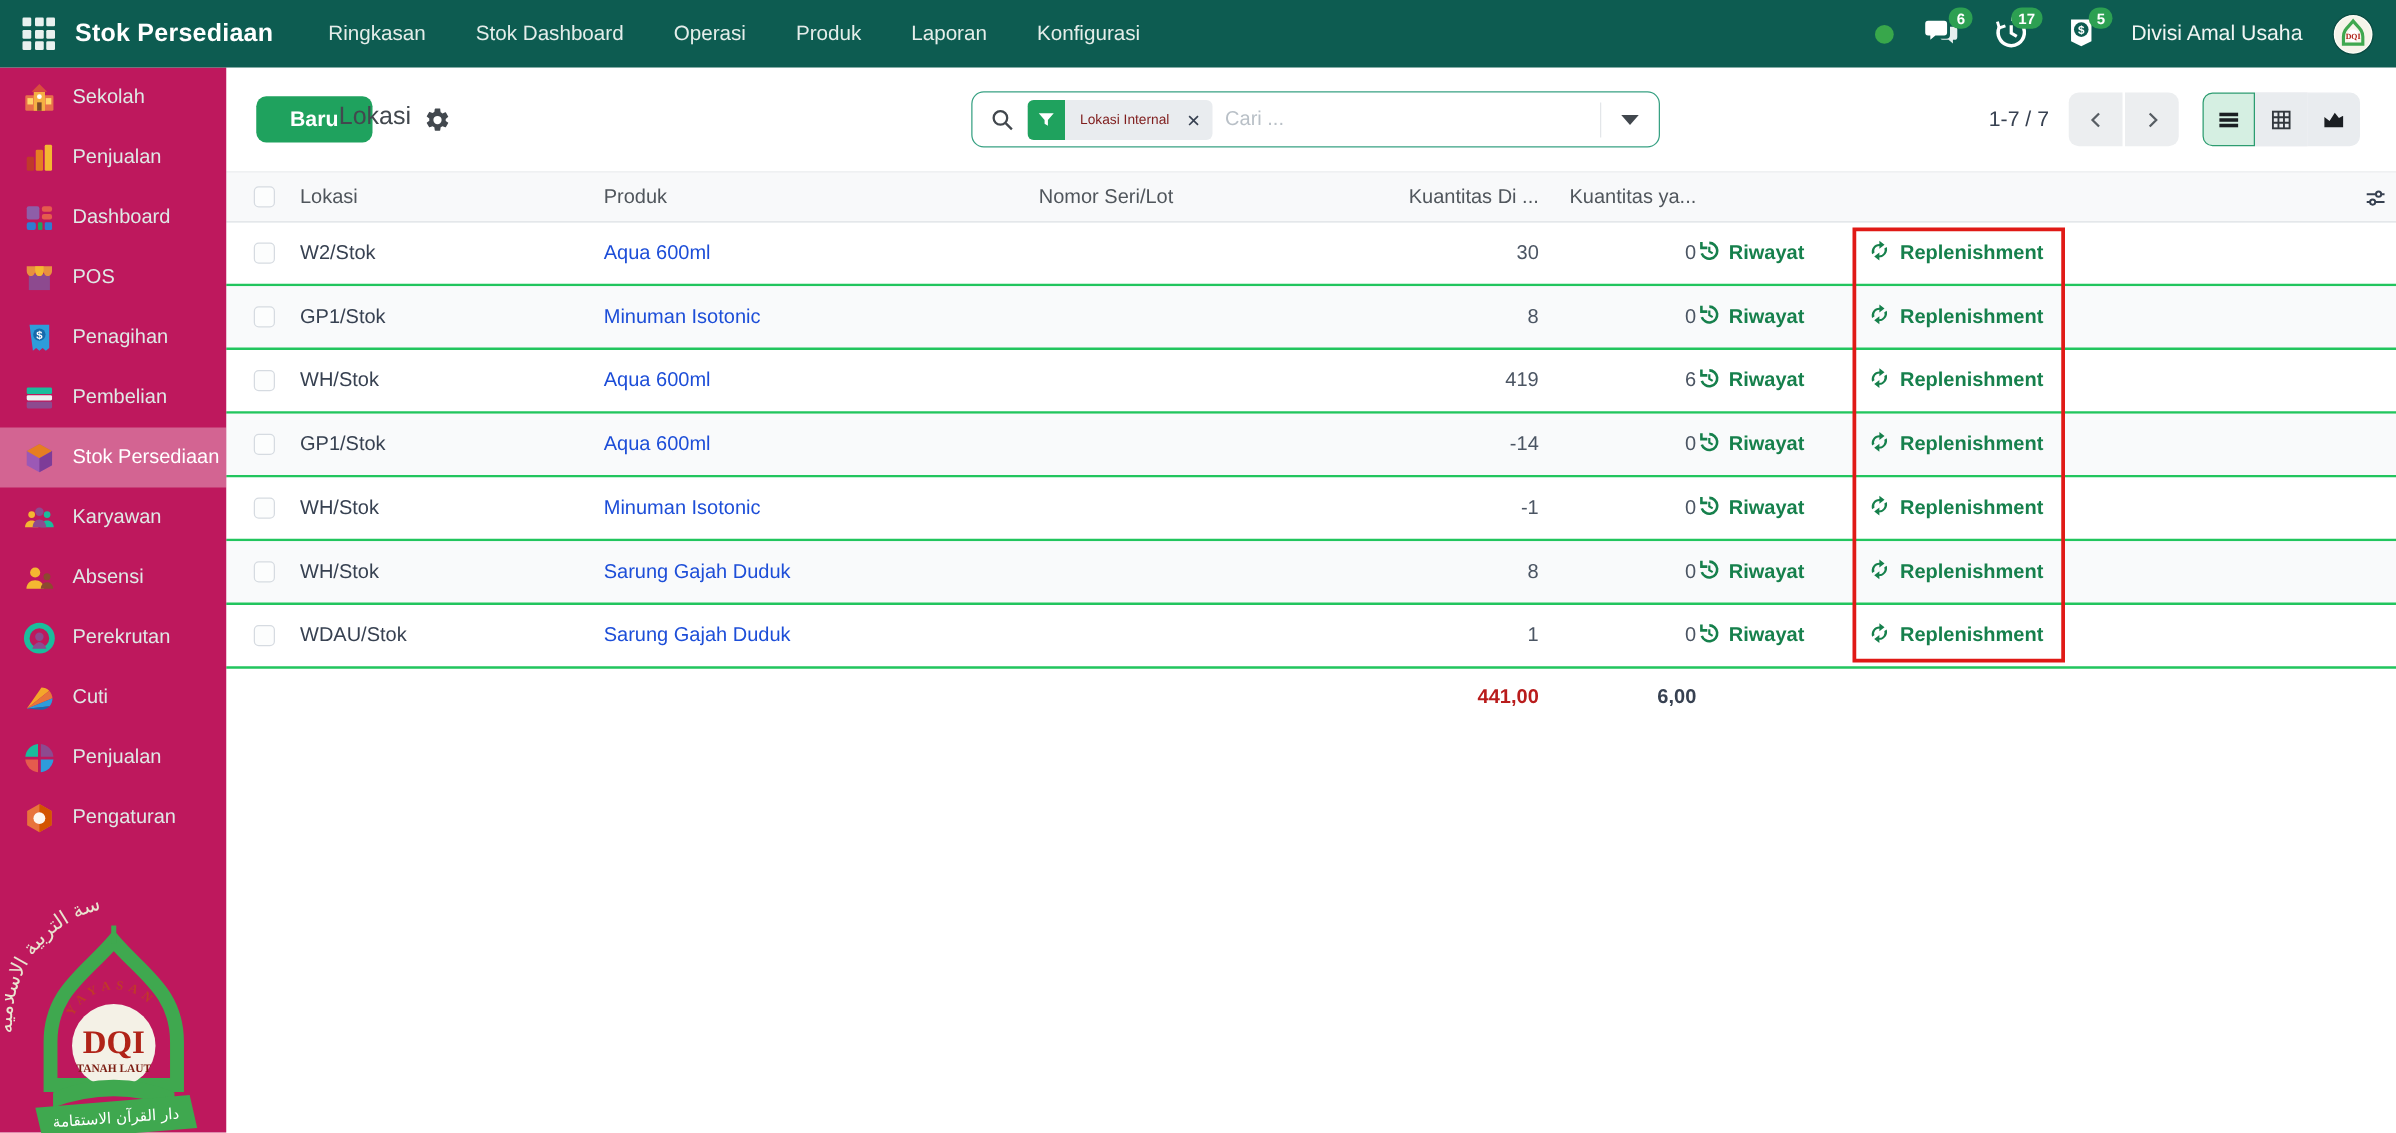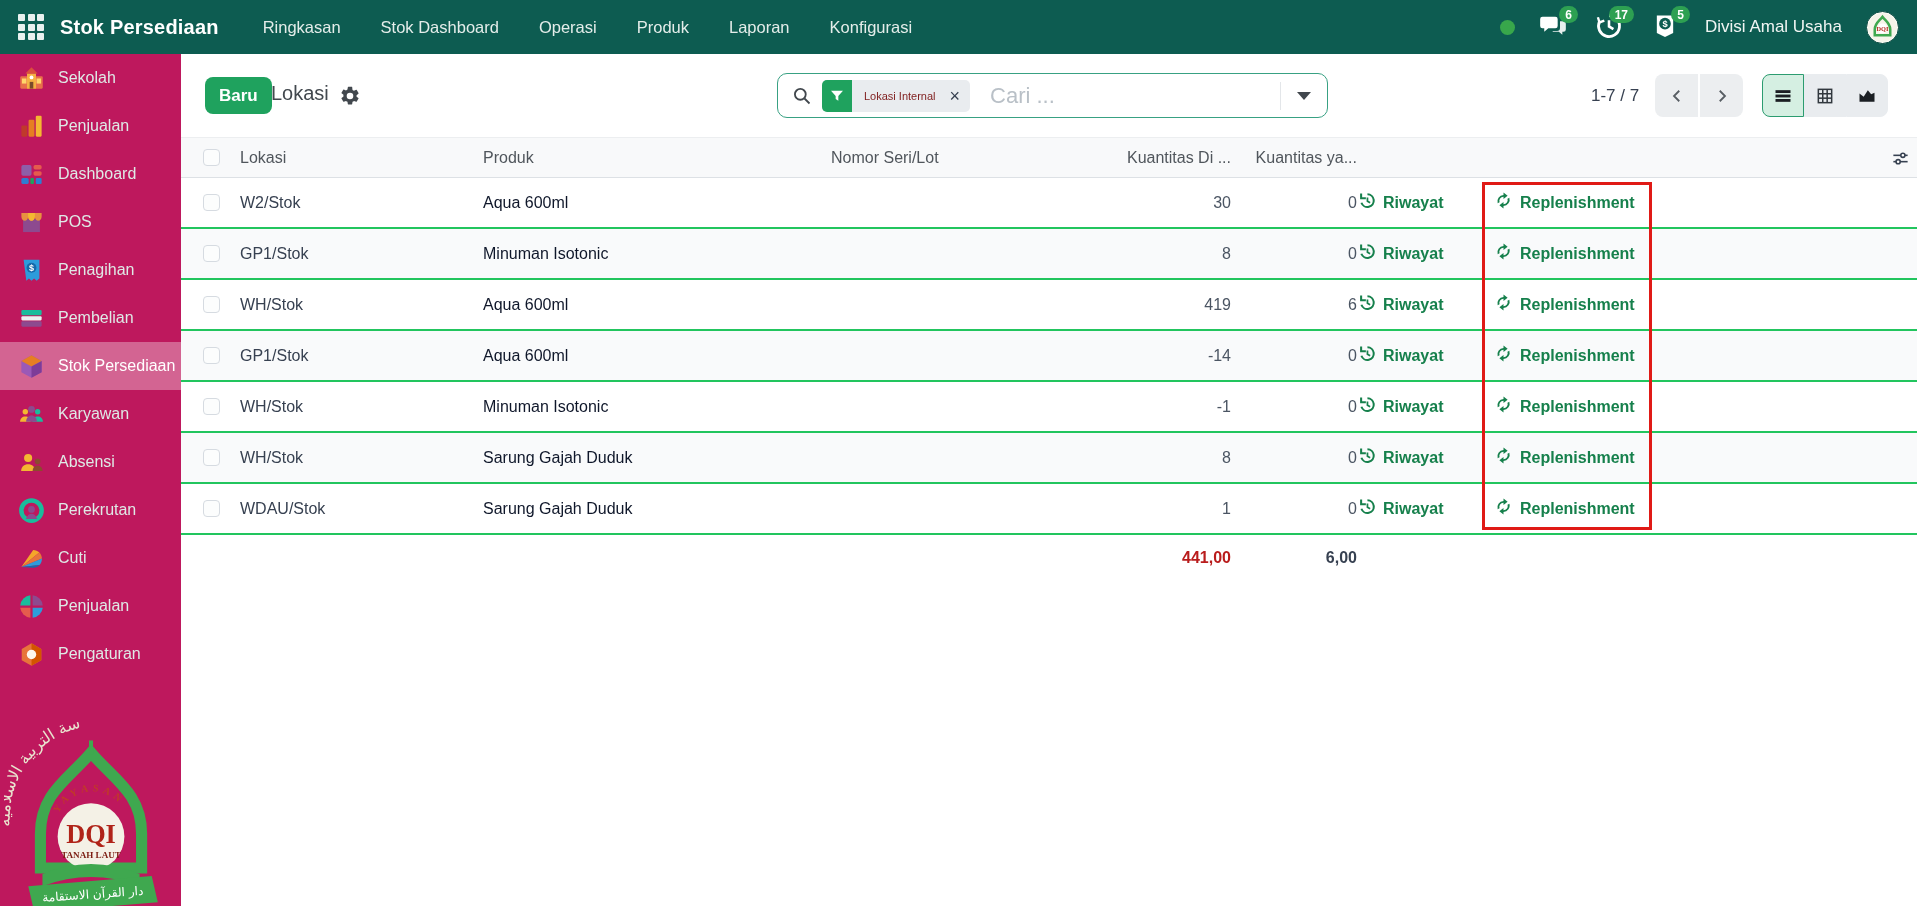--- a/index.html
+++ b/index.html
@@ -37,39 +37,39 @@
   .side-item.active { background:rgba(255,255,255,.33); color:#ffffff; }
   .side-item .sicon { width:27px; height:27px; flex:0 0 27px; }
   .side-item .sicon svg { width:27px; height:27px; }
   .side-logo { position:absolute; left:4px; bottom:-8px; width:172px; }
 
   
   .main { position:absolute; left:181px; top:54px; width:1736px; height:852px;
           background:#fff; }
 
   .control { position:relative; height:83px; display:flex; align-items:center; }
-  .btn-new { position:absolute; left:24px; top:23px; height:37px; padding:0 14px;
+  .btn-new { position:absolute; left:24px; top:23px; height:37px; padding:0 27px;
              background:#1fa25e; color:#fff; font-weight:700; font-size:17px;
              border:none; border-radius:8px; cursor:pointer;
              font-family:"Liberation Sans",sans-serif; }
   .page-title { position:absolute; left:90px; top:28px; font-size:20px; color:#42484e; }
   .gear-btn { position:absolute; left:158px; top:31px; width:22px; height:22px; cursor:pointer; }
 
   .searchbar { position:absolute; left:596px; top:19px; width:551px; height:45px;
                border:1px solid #38a183; border-radius:10px; display:flex;
                align-items:center; background:#fff; overflow:hidden; }
   .searchbar .mag { margin:0 10px 0 14px; width:20px; height:20px; flex:0 0 20px; }
   .chip { display:flex; align-items:center; background:#e9ecef; border-radius:5px;
           height:32px; overflow:hidden; }
   .chip .funnel { width:30px; height:32px; background:#1fa25e; display:flex;
                   align-items:center; justify-content:center; cursor:pointer; }
   .chip .funnel svg { width:16px; height:16px; }
   .chip-label { padding:0 12px; font-size:11px; color:#7f1d1d; }
   .chip-close { padding:0 10px 0 2px; font-size:18px; color:#374151; cursor:pointer; line-height:1; }
-  .search-placeholder { margin-left:20px; color:#b9c0c7; font-size:22px; flex:1; }
+  .search-placeholder { margin-left:10px; color:#b9c0c7; font-size:16px; flex:1; }
   .sb-divider { width:1px; height:28px; background:#e3e6e9; }
   .caret-box { width:46px; height:100%; display:flex; align-items:center;
                justify-content:center; cursor:pointer; }
   .caret { width:0; height:0; border-left:7px solid transparent;
            border-right:7px solid transparent; border-top:8px solid #41474d; }
 
   .pager { position:absolute; left:1410px; top:0; height:83px; display:flex;
            align-items:center; font-size:17px; color:#374151; }
   .pg-btns { position:absolute; left:1474px; top:20px; display:flex; gap:2px; }
   .pg-btn { width:43px; height:43px; background:#eceef0; border:none; cursor:pointer;
@@ -94,21 +94,21 @@
   .tdata { height:51px; border-bottom:2px solid #22c55e; font-size:16px; color:#374151;
            background:#fff; }
   .tdata.stripe { background:#f9fafb; }
   .tfoot { height:46px; font-size:16px; color:#374151; font-weight:700; }
   .c-pad { padding-left:11px; }
   .num { text-align:right; color:#4b5563; }
   .thead .num { color:#50565c; }
   .cellcheck { display:flex; justify-content:flex-end; padding-right:9px; }
   .cbox { width:17px; height:17px; border:1px solid #d6dbe1; border-radius:4px;
           background:#fcfdfd; cursor:pointer; }
-  .prod-link { color:#0f172a; cursor:pointer; }
+  .prod-link { color:#1d4ed8; cursor:pointer; }
   .act { display:flex; align-items:center; gap:7px; color:#16804c; font-weight:700;
          cursor:pointer; }
   .act svg { width:19px; height:19px; flex:0 0 19px; }
   .col-riwayat { }
   .col-replen  { padding-left:22px;align-items:center; }
   .opt-icon { position:absolute; right:7px; top:11px; width:19px; height:19px; cursor:pointer; }
 
   .red-box { position:absolute; left:1301px; top:128px; width:170px; height:348px;
              border:3px solid #e01a16; pointer-events:none; z-index:6; }
 </style>

